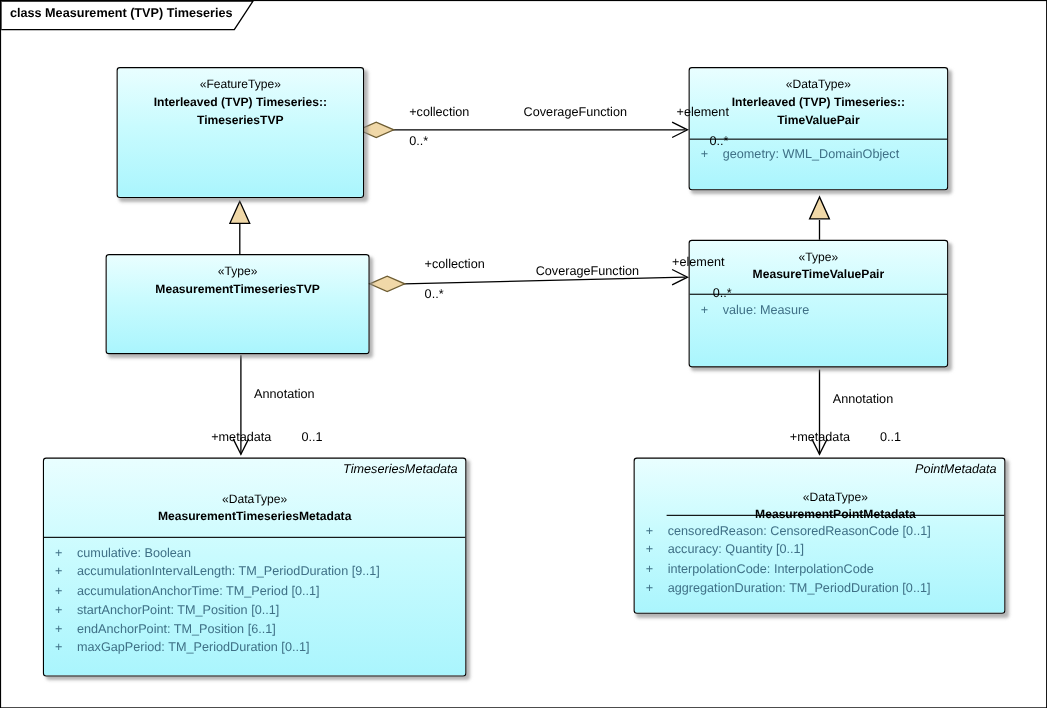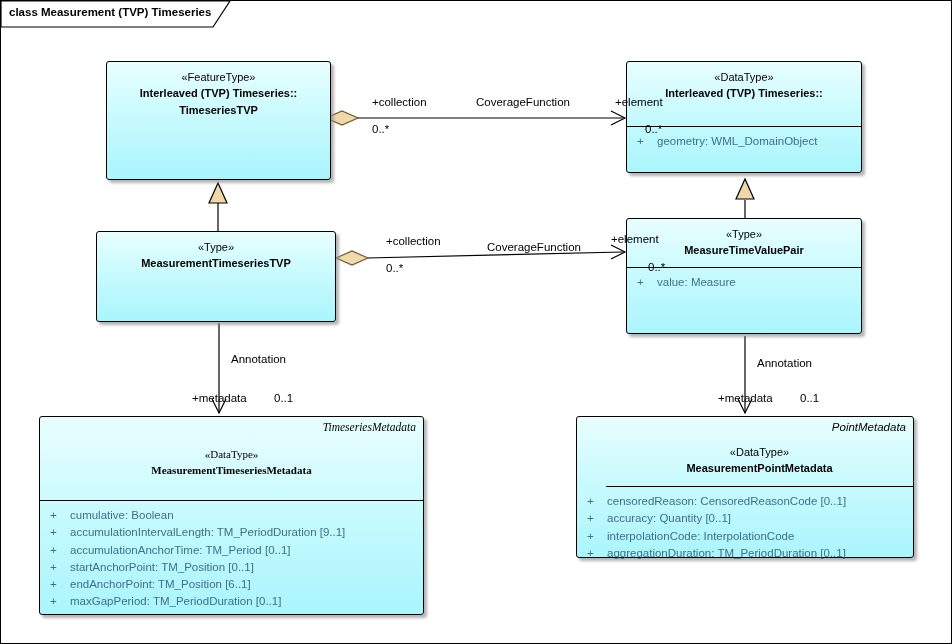--- a/index.html
+++ b/index.html
@@ -25,22 +25,22 @@
   .b2{left:625px;top:60px;width:236px;height:112px;}
   .b3{left:95px;top:230px;width:240px;height:91px;}
   .b4{left:625px;top:217px;width:236px;height:116px;}
   .b5{left:38px;top:415px;width:385px;height:199px;}
   .b6{left:575px;top:415px;width:338px;height:142px;}
 
   .hdr{box-sizing:border-box;text-align:center;padding-top:8px;}
   .hdr.sep{border-bottom:1px solid #000;}
   .b2 .hdr{height:65px;}
   .b4 .hdr{height:49px;}
-  .b5 .hdr{height:84px;padding-top:0;font-family:Liberation Serif, serif;}
-  .b6 .hdr{height:70px;padding-top:0;margin-left:29px;}
+  .b5 .hdr{height:72px;padding-top:0;}
+  .b6 .hdr{height:52px;padding-top:0;margin-left:29px;}
   .stereo{font-size:11px;line-height:15px;}
   .cname{font-size:11px;font-weight:bold;line-height:16.5px;}
   .corner-label{
     text-align:right;font-style:italic;font-size:11.5px;padding:3px 7px 0 0;line-height:14px;
   }
   .b5 .stereo{margin-top:13px;}
   .b6 .stereo{margin-top:11px;}
 
   .attrs{padding-top:6px;}
   .attr{display:flex;font-size:11.5px;line-height:17.3px;color:#3f7086;white-space:nowrap;}
@@ -98,20 +98,21 @@
       <div class="stereo">«FeatureType»</div>
       <div class="cname">Interleaved (TVP) Timeseries::</div>
       <div class="cname">TimeseriesTVP</div>
     </div>
   </div>
 
   <div class="uml-box b2">
     <div class="hdr sep">
       <div class="stereo">«DataType»</div>
       <div class="cname">Interleaved (TVP) Timeseries::</div>
+      <div class="cname">TimeValuePair</div>
     </div>
     <div class="attrs">
       <div class="attr">
         <span class="vis">+</span>
         <span>geometry: WML_DomainObject</span>
       </div>
     </div>
   </div>
 
   <div class="uml-box b3">

